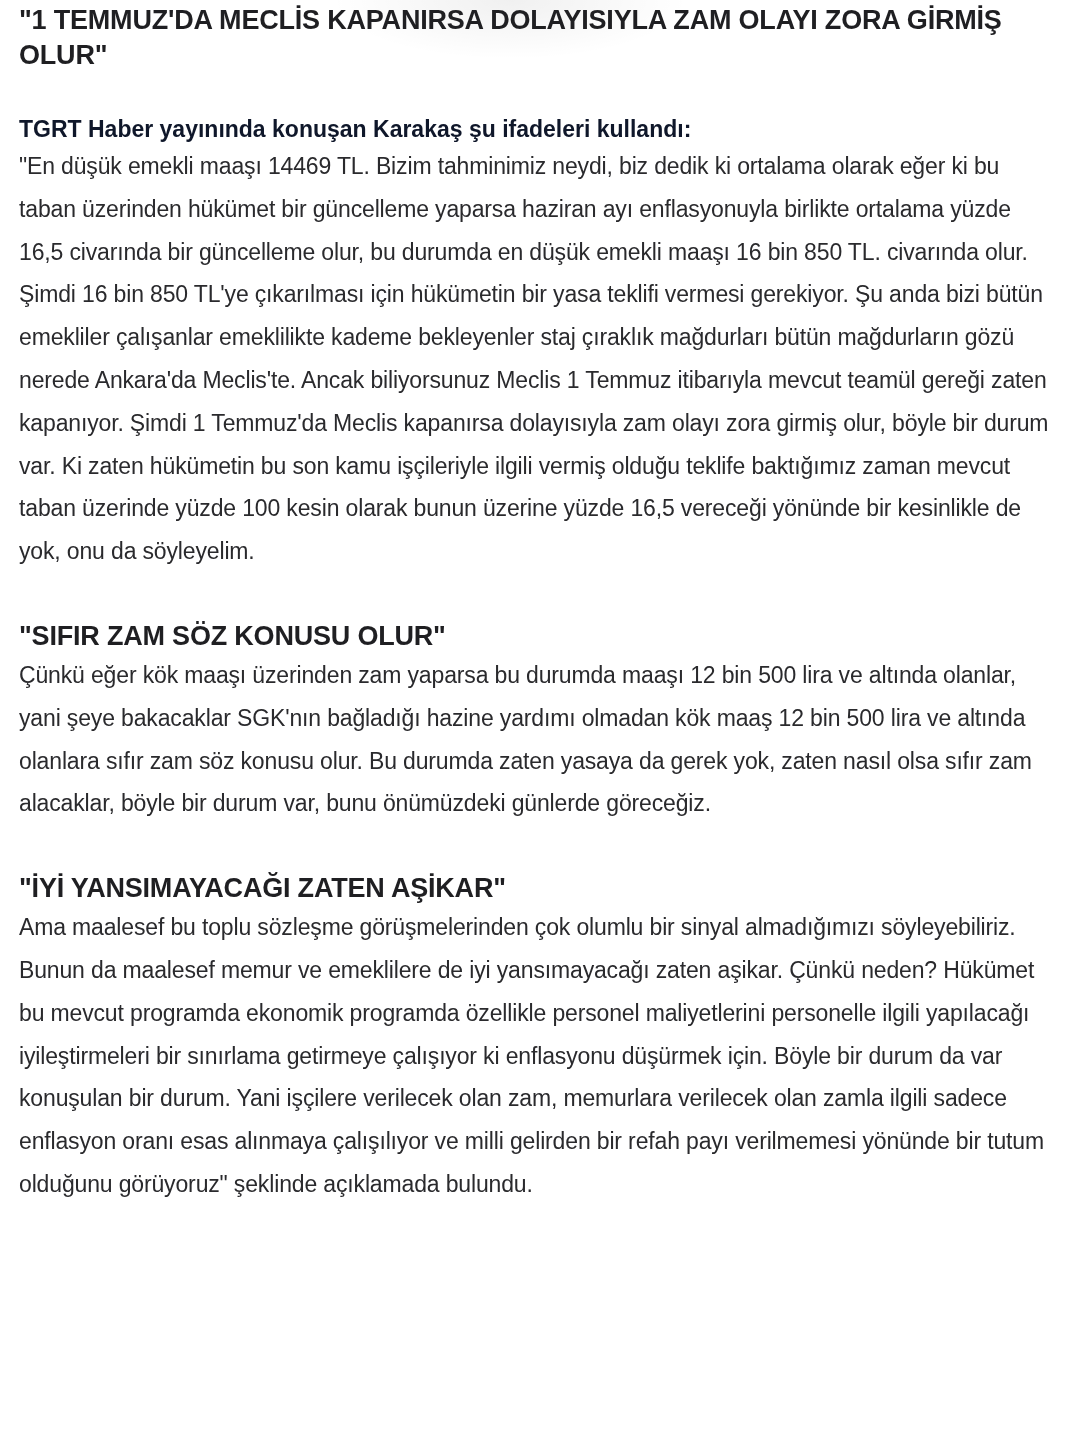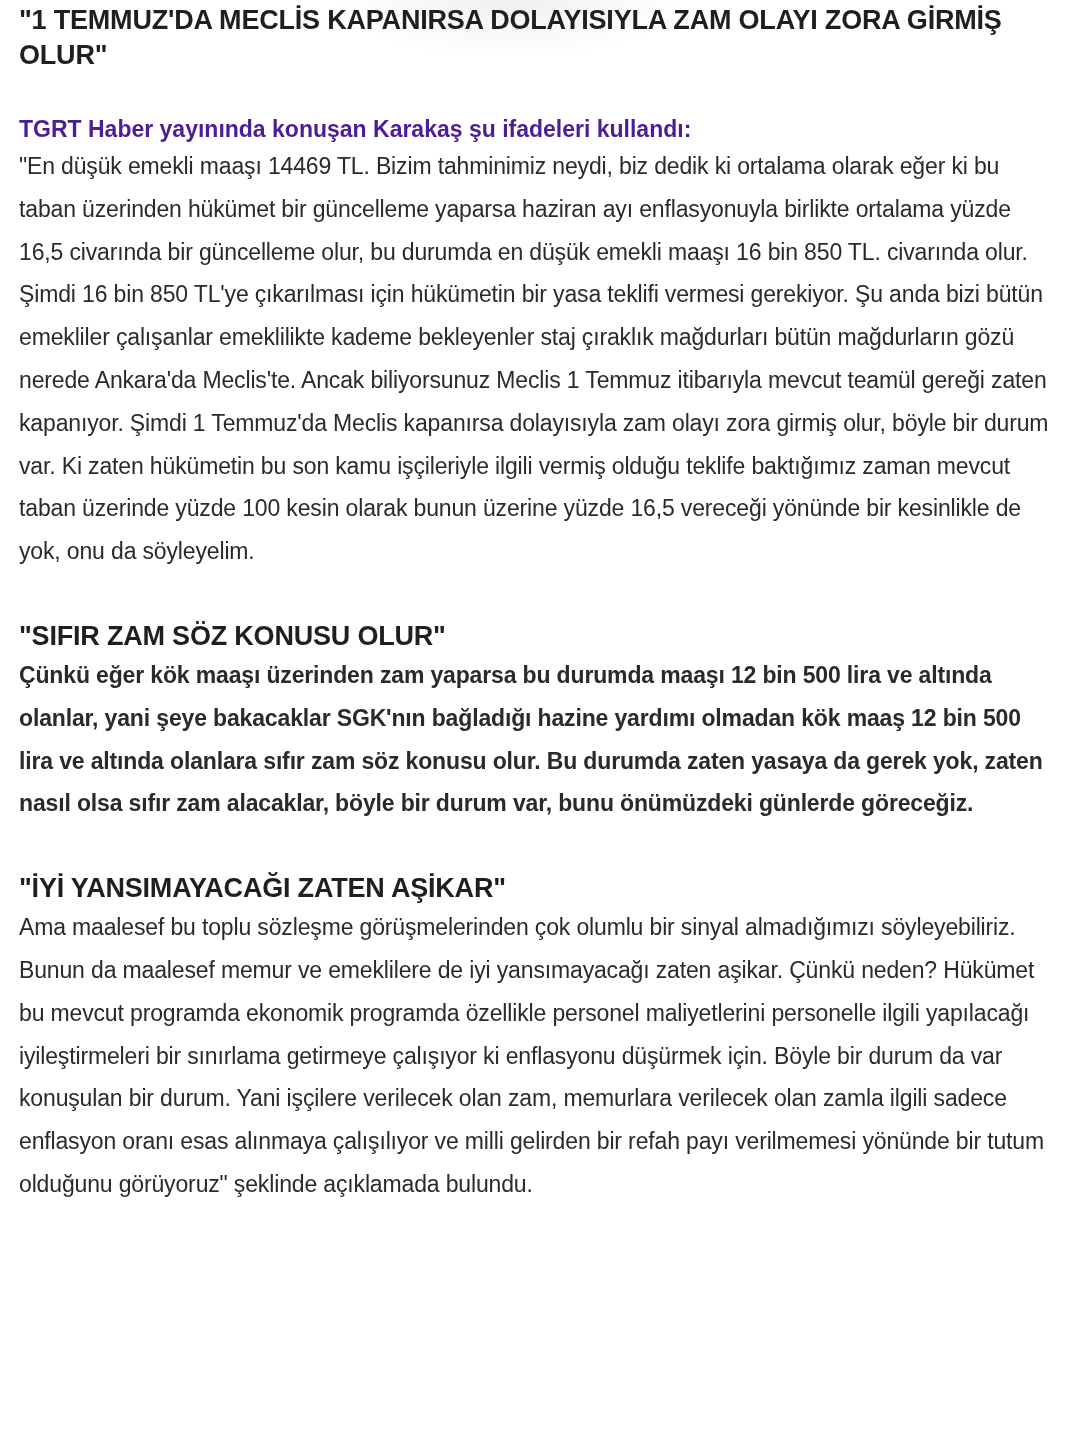--- a/index.html
+++ b/index.html
@@ -38,32 +38,32 @@
       color: #1f1f22;
     }
     h2.first {
       padding-top: 3px;
     }
     .lead {
       margin: 40px 0 0 0;
       font-weight: 700;
       font-size: 23px;
       line-height: 32px;
-      color: #4c1d95;
+      color: #0f172a;
     }
     p.body {
       margin: 0;
       font-size: 23px;
       line-height: 42.8px;
       color: #2a2a2d;
       letter-spacing: -0.15px;
     }
     .p1 { margin-top: 47px; }
     .h-sifir { margin-top: 46px; }
-    .p2 { margin-top: 30px; font-weight: bold; }
+    .p2 { margin-top: 30px; }
     .h-iyi { margin-top: 46px; }
     .p3 { margin-top: 30px; }
   </style>
 </head>
 <body>
 
 <div class="top-shade"></div>
 
 <article class="article">
   <h2 class="first">"1 TEMMUZ'DA MECLİS KAPANIRSA DOLAYISIYLA ZAM OLAYI ZORA GİRMİŞ OLUR"</h2>

